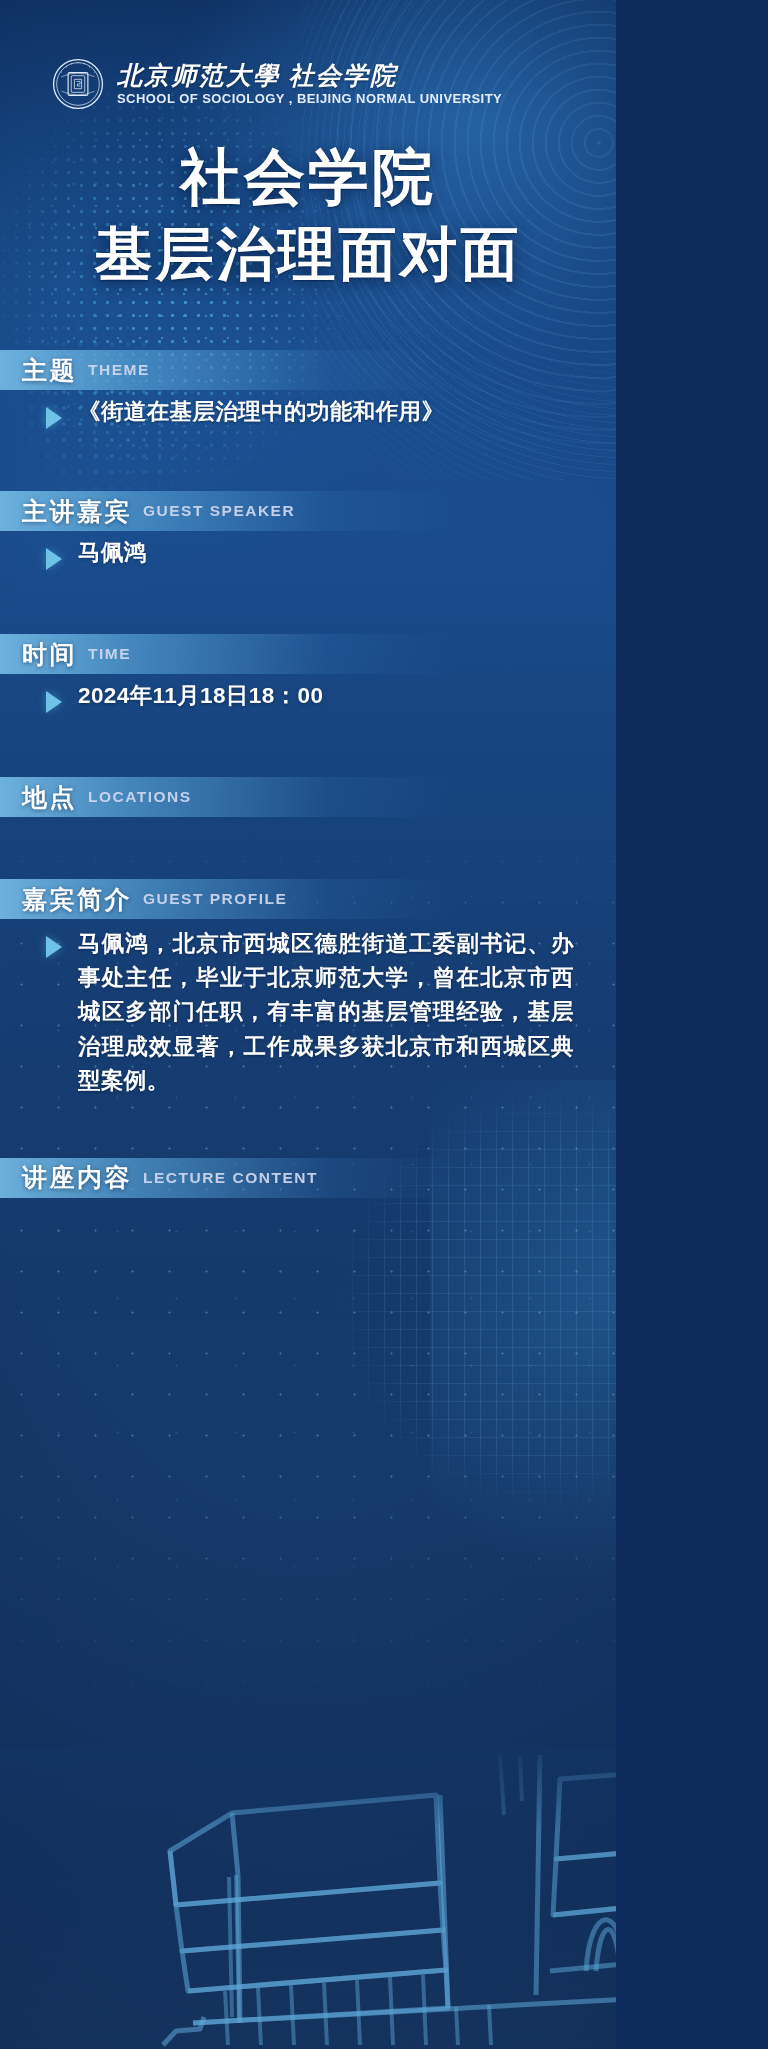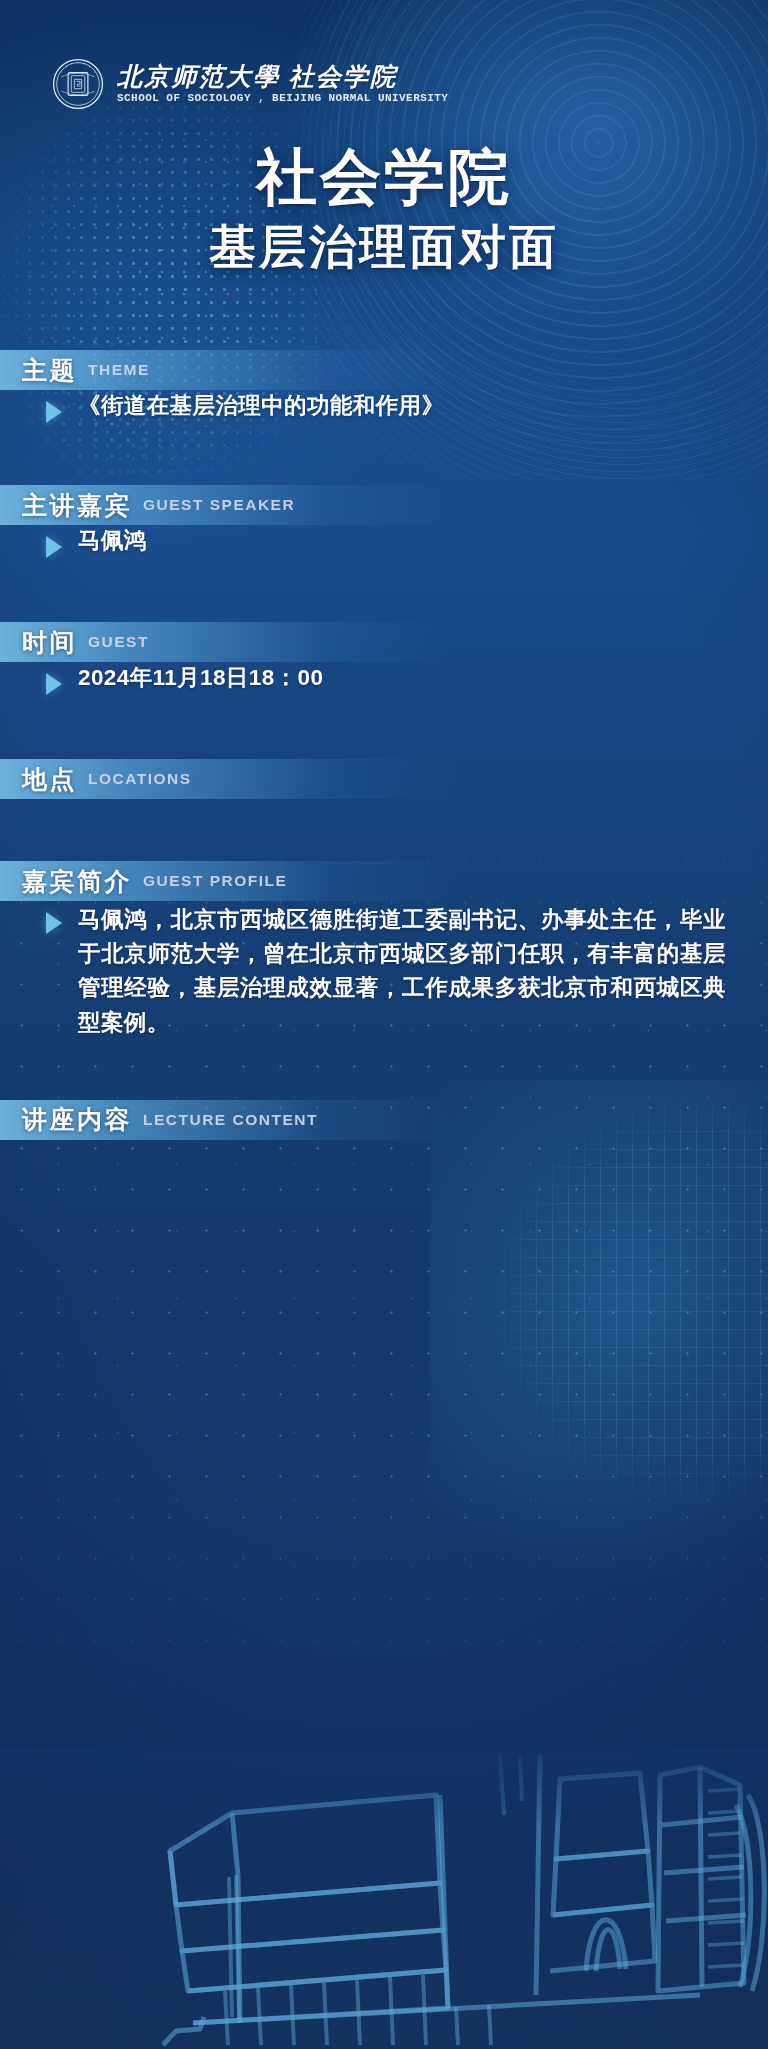--- a/index.html
+++ b/index.html
@@ -4,21 +4,21 @@
 <title>社会学院 基层治理面对面</title>
 <style>
   html,body{margin:0;padding:0;background:#0d2a5c;}
   *{box-sizing:border-box;}
   body{
     font-family:"Liberation Sans","DejaVu Sans",sans-serif;
     -webkit-font-smoothing:antialiased;
   }
   .poster{
     position:relative;
-    width:768px;
+    width:616px;
     height:2049px;
     overflow:hidden;
     background:#be185d;
   }
 
   
   .bg-base{
     position:absolute; inset:0;
     background:
       radial-gradient(ellipse 520px 380px at 78% 6%, #2b6fb8 0%, rgba(43,111,184,0) 62%),
@@ -129,40 +129,40 @@
   .logo-seal{width:52px;height:52px;flex:0 0 auto;}
   .logo-text{display:flex;flex-direction:column;gap:2px;}
   .logo-cn{
     font-family:"Liberation Serif","DejaVu Serif",serif;
     font-size:25px; font-weight:700; font-style:italic;
     letter-spacing:2.2px; color:#ffffff; line-height:1.04;
     white-space:nowrap;
     text-shadow:0 1px 3px rgba(0,20,50,.5);
   }
   .logo-en{
-    font-family:Liberation Mono, monospace;
-    font-size:11px; font-weight:700; letter-spacing:.45px;
+    font-family:Liberation Sans, sans-serif;
+    font-size:13px; font-weight:700; letter-spacing:.45px;
     color:#eef5ff; white-space:nowrap; opacity:.95;
   }
 
   
   .title-block{
     position:absolute; left:0; right:0; top:142px;
     text-align:center;
   }
   .title-line{
     font-family:"Liberation Sans","DejaVu Sans",sans-serif;
     font-weight:700;
     color:#ffffff;
     letter-spacing:3px;
     line-height:1.16;
     text-shadow:0 4px 16px rgba(3,24,60,.72), 0 1px 2px rgba(3,24,60,.6);
   }
   .title-line.l1{font-size:61px;}
-  .title-line.l2{font-size:47px; margin-top:7px;}
+  .title-line.l2{font-size:58px; margin-top:7px;}
 
   
   .sections{position:absolute; left:0; right:0; top:350px;}
   .section{margin-bottom:0;}
   .sec-head{
     position:relative;
     display:flex; align-items:center;
     height:40px;
     width:454px;
     padding-left:22px;
@@ -173,21 +173,21 @@
     line-height:1; white-space:nowrap;
     text-shadow:0 1px 4px rgba(4,28,62,.55);
   }
   .sec-head-en{
     font-size:15.5px; font-weight:700; letter-spacing:1.5px;
     color:#cfd8ee; margin-left:11px; white-space:nowrap;
     opacity:.93;
   }
   .sec-body{
     display:flex; align-items:flex-start;
-    margin:2px 0 0 46px;
+    margin:8px 0 0 46px;
     padding-right:42px;
   }
   .bullet{
     flex:0 0 auto;
     width:0; height:0;
     border-left:16px solid #6fc3e8;
     border-top:11px solid transparent;
     border-bottom:11px solid transparent;
     margin-top:9px; margin-right:16px;
     filter:drop-shadow(0 0 4px rgba(90,190,235,.45));
@@ -321,21 +321,21 @@
       <div class="sec-body">
         <span class="bullet"></span>
         <div class="sec-text oneline">马佩鸿</div>
       </div>
       <div class="spacer sp-speaker"></div>
     </div>
 
     <div class="section">
       <div class="sec-head">
         <span class="sec-head-cn">时间</span>
-        <span class="sec-head-en">GUEST</span>
+        <span class="sec-head-en">TIME</span>
       </div>
       <div class="sec-body">
         <span class="bullet"></span>
         <div class="sec-text oneline">2024年11月18日18：00</div>
       </div>
       <div class="spacer sp-time"></div>
     </div>
 
     <div class="section">
       <div class="sec-head">

